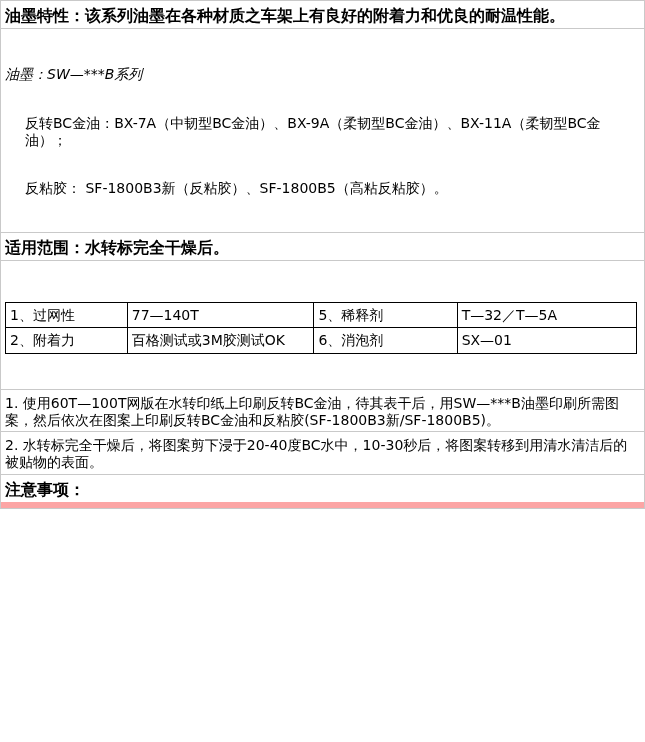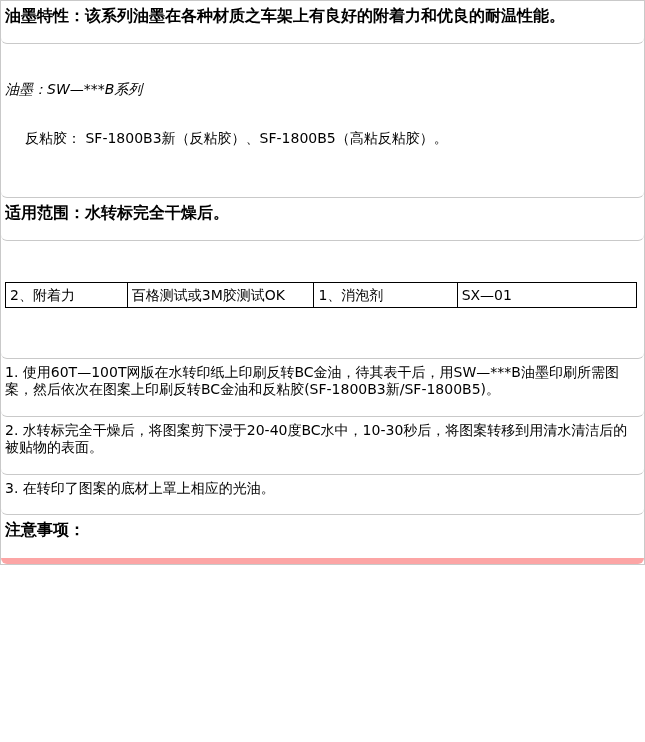--- a/index.html
+++ b/index.html
@@ -12,23 +12,22 @@
   .doc {
     width: 645px;
     box-sizing: border-box;
     border: 1px solid #c9c9c9;
     font-size: 14px;
     line-height: 1.15;
   }
   .row {
     box-sizing: border-box;
     border-bottom: 1px solid #c9c9c9;
-    padding: 5px 4px 18px 4px;
+    padding: 5px 4px 3px 4px;
     white-space: pre-wrap;
-    border-radius: 6px;
   }
   .row:last-child { border-bottom: 6px solid #fca5a5; }
   .heading {
     font-weight: bold;
     font-size: 16px;
     line-height: 1.2;
   }
   .ink-line { padding-left: 20px; line-height: 1.18; }
   .ink-title { line-height: 1.18; font-style: italic; }
   .para { line-height: 1.2; }
@@ -54,38 +53,44 @@
 </style>
 </head>
 <body>
 
 <div class="doc">
 
   <div class="row heading">油墨特性：该系列油墨在各种材质之车架上有良好的附着力和优良的耐温性能。</div>
 
   <div class="row">
     <div class="ink-title">油墨：SW—***B系列</div>
+    <div class="ink-line">反转BC金油：BX-7A（中韧型BC金油）、BX-9A（柔韧型BC金油）、BX-11A（柔韧型BC金油）；</div>
     <div class="ink-line">反粘胶： SF-1800B3新（反粘胶）、SF-1800B5（高粘反粘胶）。</div>
   </div>
 
   <div class="row heading">适用范围：水转标完全干燥后。</div>
 
   <div class="row">
     <table class="params">
       <colgroup><col class="c1"><col class="c2"><col class="c3"><col class="c4"></colgroup>
       <tbody>
         <tr>
+          <td>1、过网性</td>
+          <td>77—140T</td>
+          <td>5、稀释剂</td>
+          <td>T—32／T—5A</td>
+        </tr>
+        <tr>
           <td>2、附着力</td>
           <td>百格测试或3M胶测试OK</td>
-          <td>1、消泡剂</td>
+          <td>6、消泡剂</td>
           <td>SX—01</td>
         </tr>
       </tbody>
     </table>
   </div>
 
   <div class="row para">1. 使用60T—100T网版在水转印纸上印刷反转BC金油，待其表干后，用SW—***B油墨印刷所需图案，然后依次在图案上印刷反转BC金油和反粘胶(SF-1800B3新/SF-1800B5)。</div>
   <div class="row para">2. 水转标完全干燥后，将图案剪下浸于20-40度BC水中，10-30秒后，将图案转移到用清水清洁后的被贴物的表面。</div>
-  <div class="row para">3. 在转印了图案的底材上罩上相应的光油。</div>
 
   <div class="row heading">注意事项：</div>
 
 </div>
 
 </body></html>

